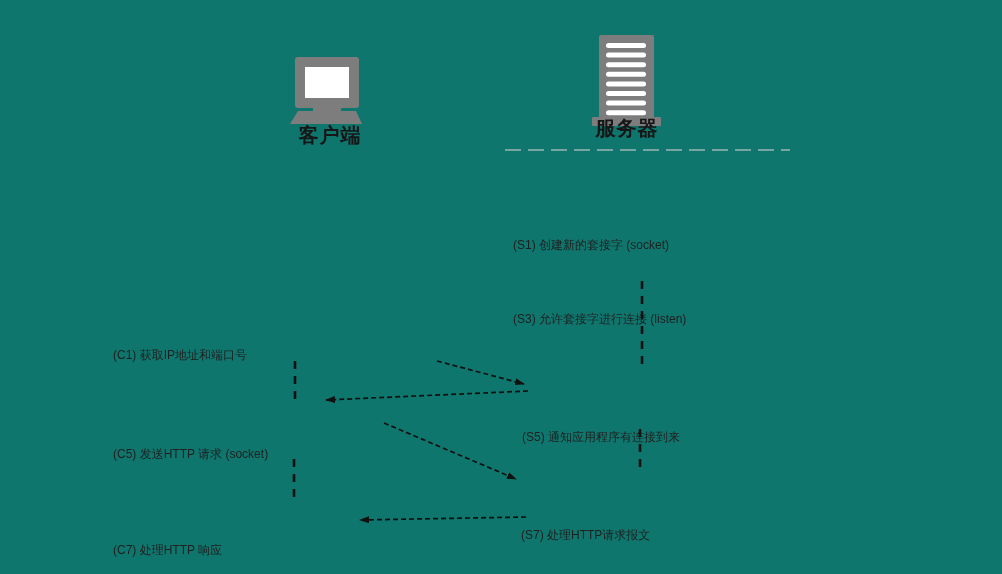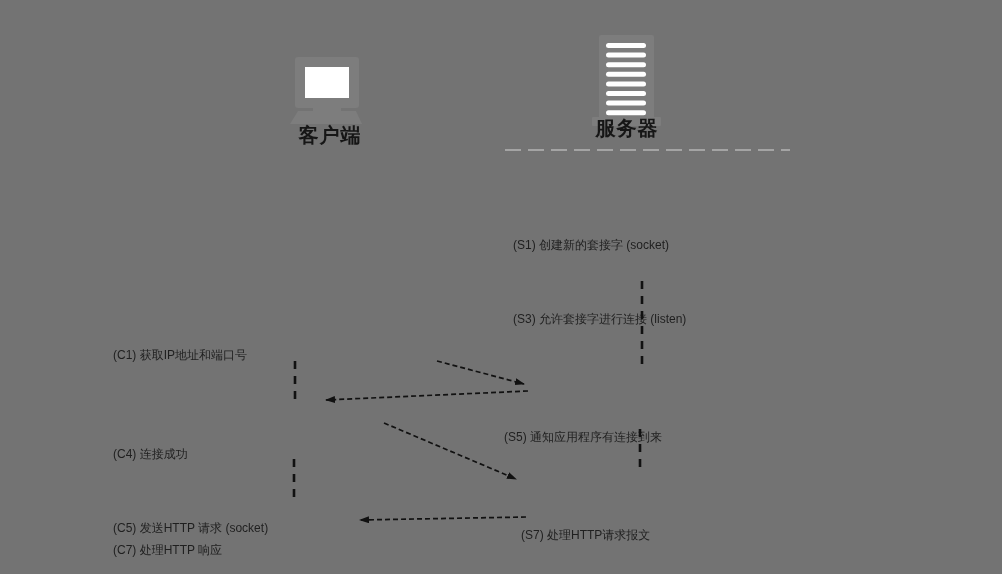--- a/index.html
+++ b/index.html
@@ -1,20 +1,20 @@
 <!DOCTYPE html>
 <html><head>
 <meta charset="utf-8">
 <style>
   html, body { margin: 0; padding: 0; background: #ffffff; }
   .stage {
     position: relative;
     width: 1002px;
     height: 574px;
-    background: #737373;
+    background: #0f766e;
     overflow: hidden;
     font-family: "Liberation Sans", sans-serif;
     color: #1f1f1f;
   }
   .icon-wrap { position: absolute; }
   .actor-label {
     position: absolute;
     font-family: "Liberation Serif", serif;
     font-weight: bold;
     font-size: 20px;
@@ -73,26 +73,25 @@
 
   <div class="steps" style="left:513px; top:184px;">
     <div class="line">(S1) 创建新的套接字 (socket)</div>
     <div class="line">(S3) 允许套接字进行连接 (listen)</div>
   </div>
 
   <div class="steps" style="left:113px; top:294px;">
     <div class="line">(C1) 获取IP地址和端口号</div>
   </div>
 
-  <div class="steps" style="left:504px; top:376px;">
+  <div class="steps" style="left:522px; top:376px;">
     <div class="line">(S5) 通知应用程序有连接到来</div>
   </div>
 
   <div class="steps" style="left:113px; top:393px;">
-    <div class="line">(C4) 连接成功</div>
     <div class="line">(C5) 发送HTTP 请求 (socket)</div>
     
   </div>
 
   <div class="steps" style="left:521px; top:474px;">
     <div class="line">(S7) 处理HTTP请求报文</div>
     
     
   </div>
 

